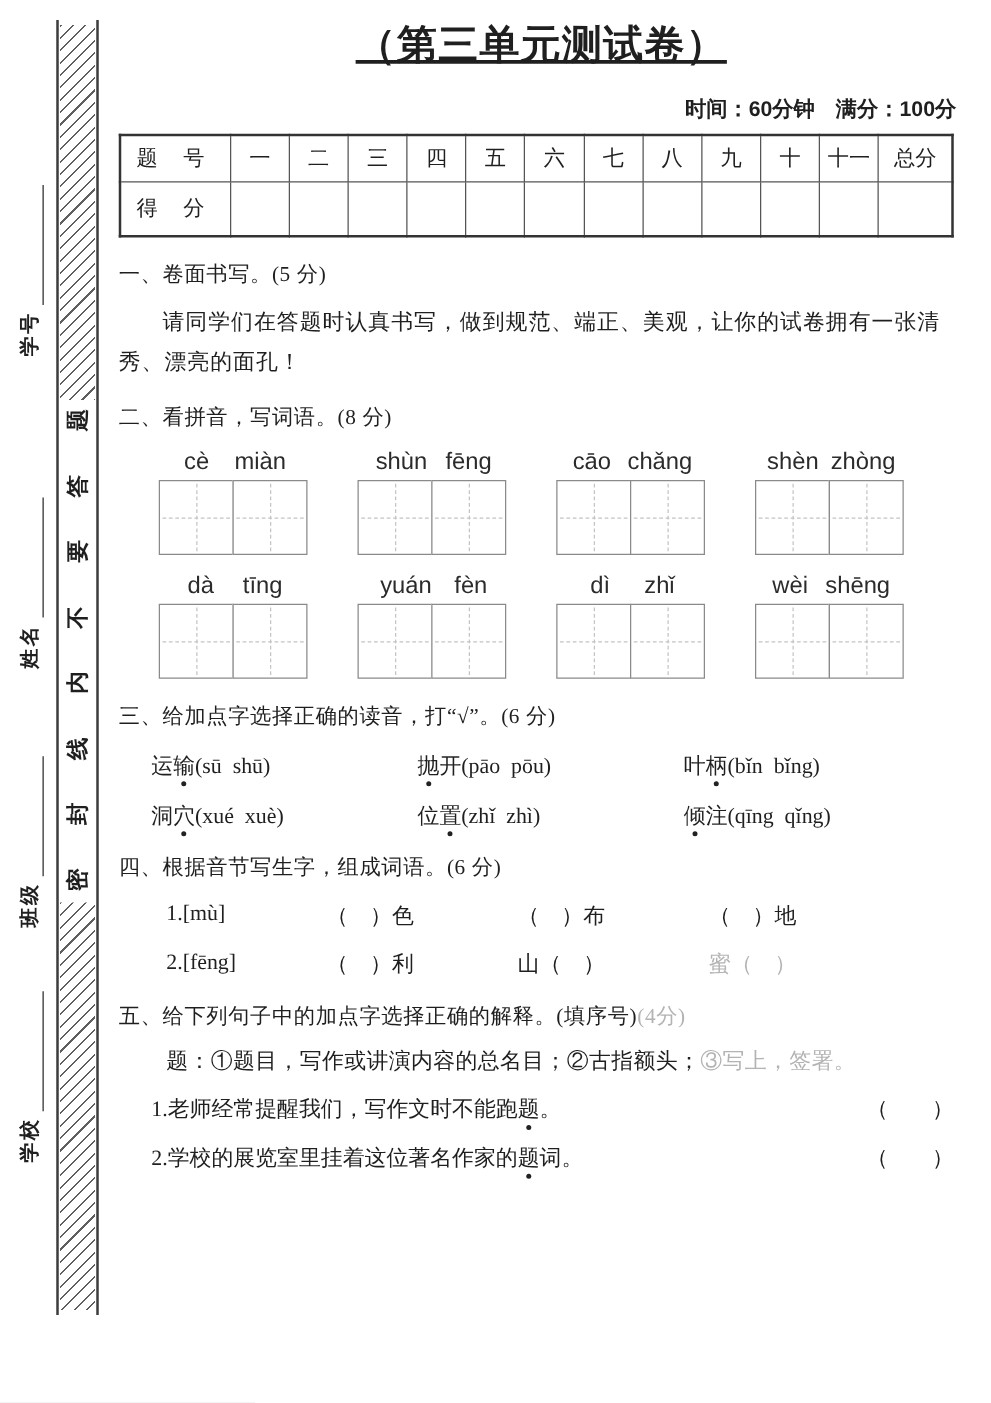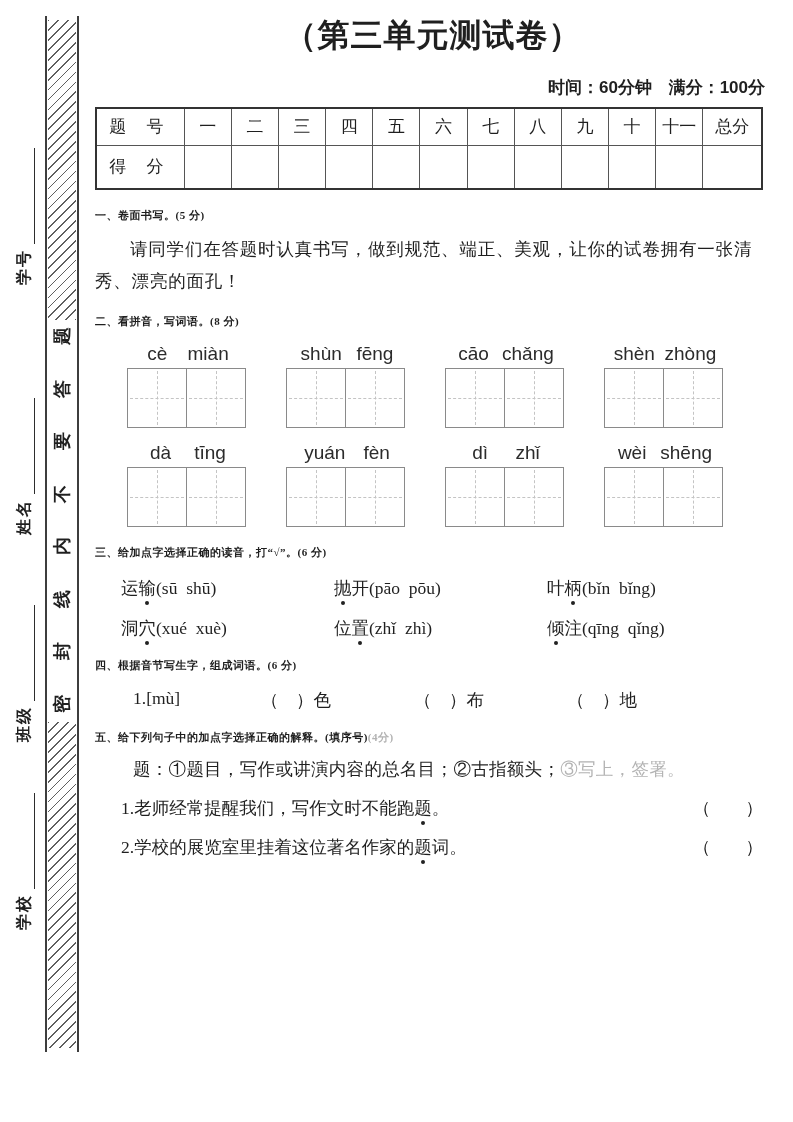--- a/index.html
+++ b/index.html
@@ -36,37 +36,37 @@
   .seal-char { display:block; transform:rotate(-90deg); font-size:18px; font-weight:600; }
 
   
   .content { position:absolute; left:95px; top:0; width:676px; }
   .title {
     margin-top:40px; text-align:center; font-size:44px; font-weight:900;
     font-family:"Liberation Sans", sans-serif; letter-spacing:2px;
   }
   .subtitle {
     margin-top:14px; text-align:center; font-size:32px; font-weight:800;
-    font-family:"Liberation Sans", sans-serif; letter-spacing:1px;
+    font-family:"Liberation Sans", sans-serif; letter-spacing:1px;text-decoration:underline;
   }
   .meta { margin-top:18px; text-align:right; font-size:17px; font-weight:700; padding-right:6px;
           font-family:"Liberation Sans", sans-serif; }
   .meta span + span { margin-left:12px; }
 
   table.score { margin-top:8px; width:668px; border-collapse:collapse; border:2px solid #333; }
   table.score th, table.score td {
     border:1px solid #555; text-align:center; font-size:17px; font-weight:500; padding:0;
   }
   table.score tr.hdr { height:37px; }
   table.score tr.blank-row { height:44px; }
   th.qlabel { width:88px; letter-spacing:8px; }
   td.qcol { width:47px; }
   td.qcol-total { width:59px; }
 
-  .sec-head { font-size:11px; font-weight:700; letter-spacing:0.5px; }
+  .sec-head { font-size:17px; font-weight:400; letter-spacing:0.5px; }
   .h-s1 { margin-top:18px; }
   .s1-body { margin-top:10px; font-size:17.5px; line-height:1.85; text-indent:2em; letter-spacing:0.8px; }
   .h-s2 { margin-top:16px; }
 
   .pinyin-row { display:flex; gap:37px; margin:14px 0 0 32px; }
   .pgroup { width:122px; }
   .pinyin { display:flex; justify-content:space-evenly; font-family:"Liberation Sans", sans-serif;
             font-size:19px; color:#2b2b2b; margin-bottom:3px; }
   .pair { display:flex; }
   .cellbox { width:60px; height:60px; border:1px solid #8a8a8a; position:relative; background:#fff; }
@@ -284,20 +284,26 @@
     </div>
 
     <div class="sec-head h-s4">四、根据音节写生字，组成词语。(6 分)</div>
 
     <div class="s4-row">
       <span class="s4-label">1.[mù]</span>
       <span class="s4-item">（　）色</span>
       <span class="s4-item">（　）布</span>
       <span class="s4-item">（　）地</span>
     </div>
+    <div class="s4-row">
+      <span class="s4-label">2.[fēng]</span>
+      <span class="s4-item">（　）利</span>
+      <span class="s4-item">山（　）</span>
+      <span class="s4-item faded">蜜（　）</span>
+    </div>
 
     <div class="sec-head h-s5"><span>五、给下列句子中的加点字选择正确的解释。(填序号)</span><span class="faded">(4分)</span></div>
 
     <div class="s5-def"><span>题：①题目，写作或讲演内容的总名目；②古指额头；</span><span class="faded">③写上，签署。</span></div>
 
     <div class="sentence">
       <span class="sent-text"><span>1.老师经常提醒我们，写作文时不能跑</span><span class="dot">题</span><span>。</span></span>
       <span class="sent-paren">（　　）</span>
     </div>
     <div class="sentence">

